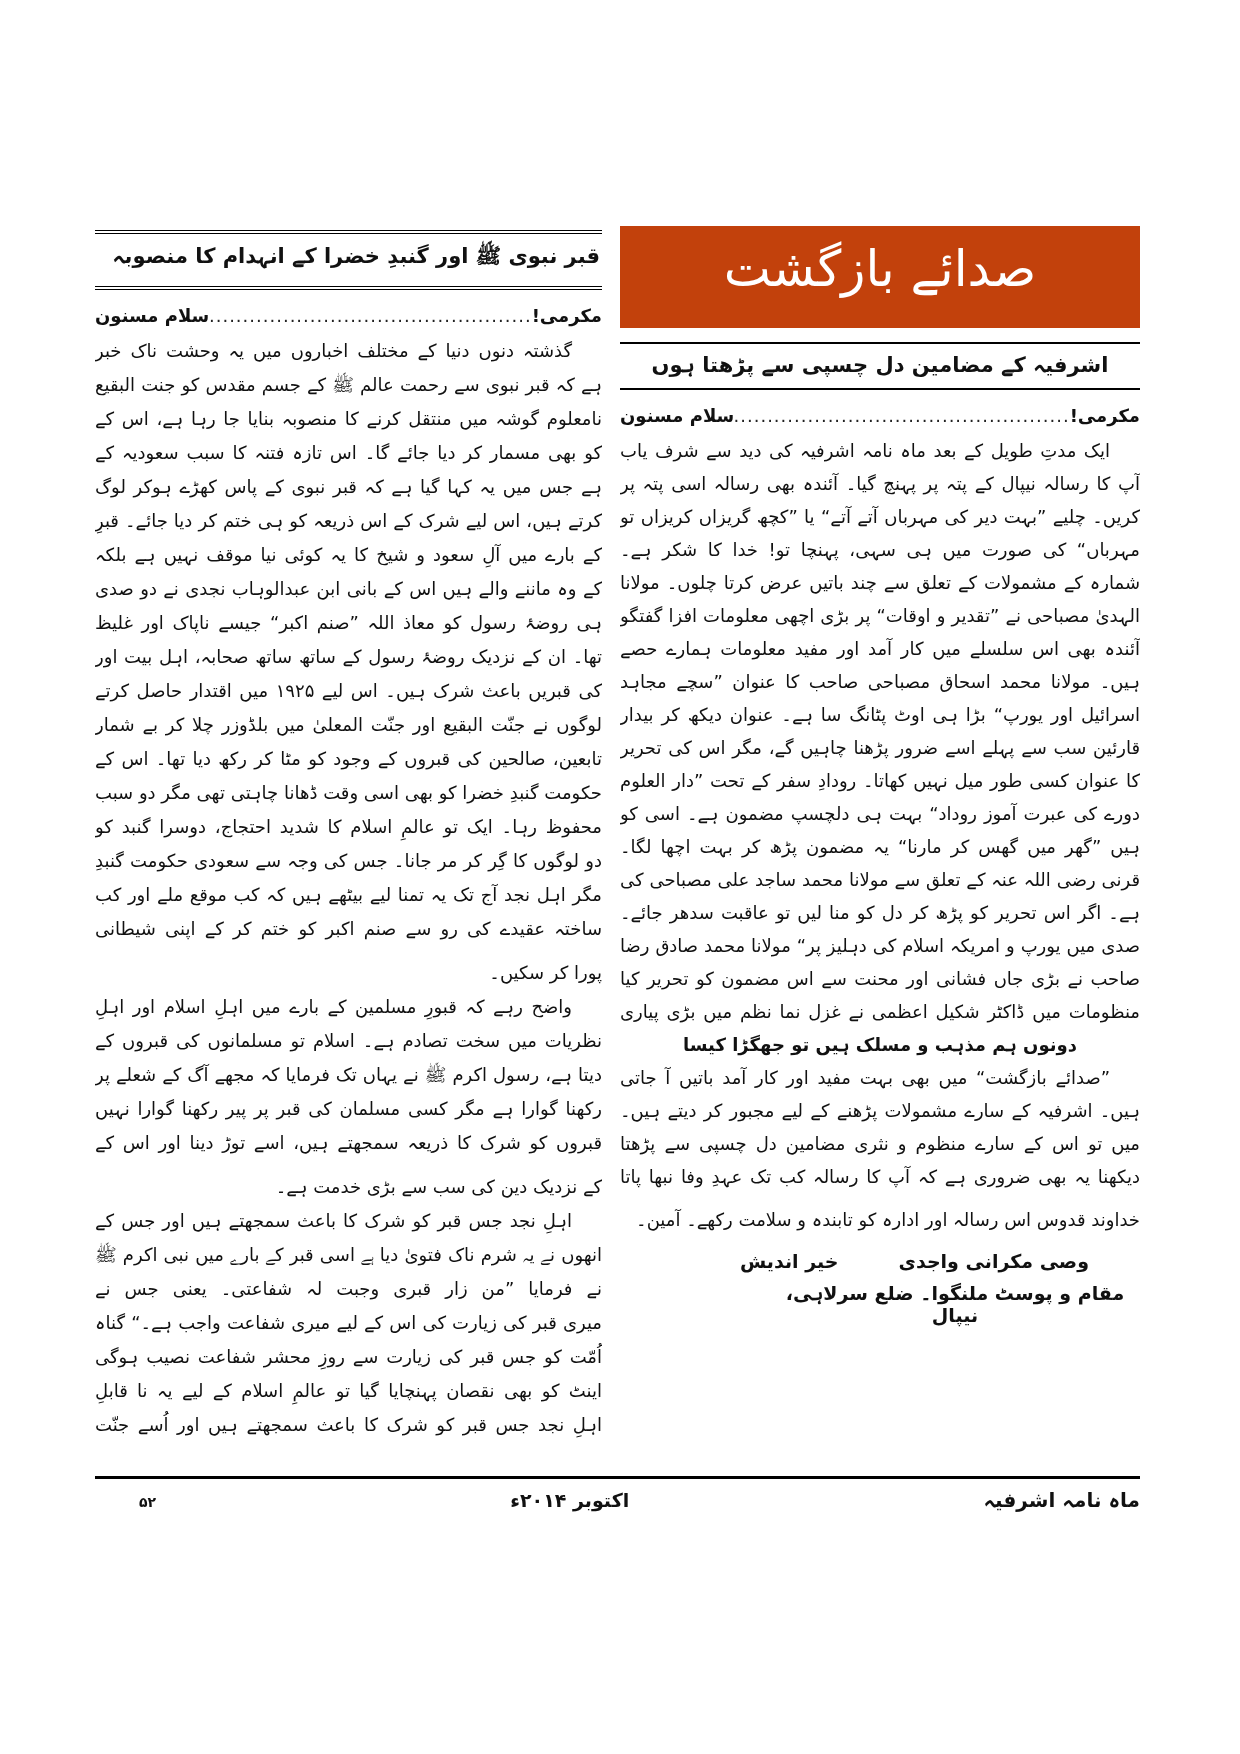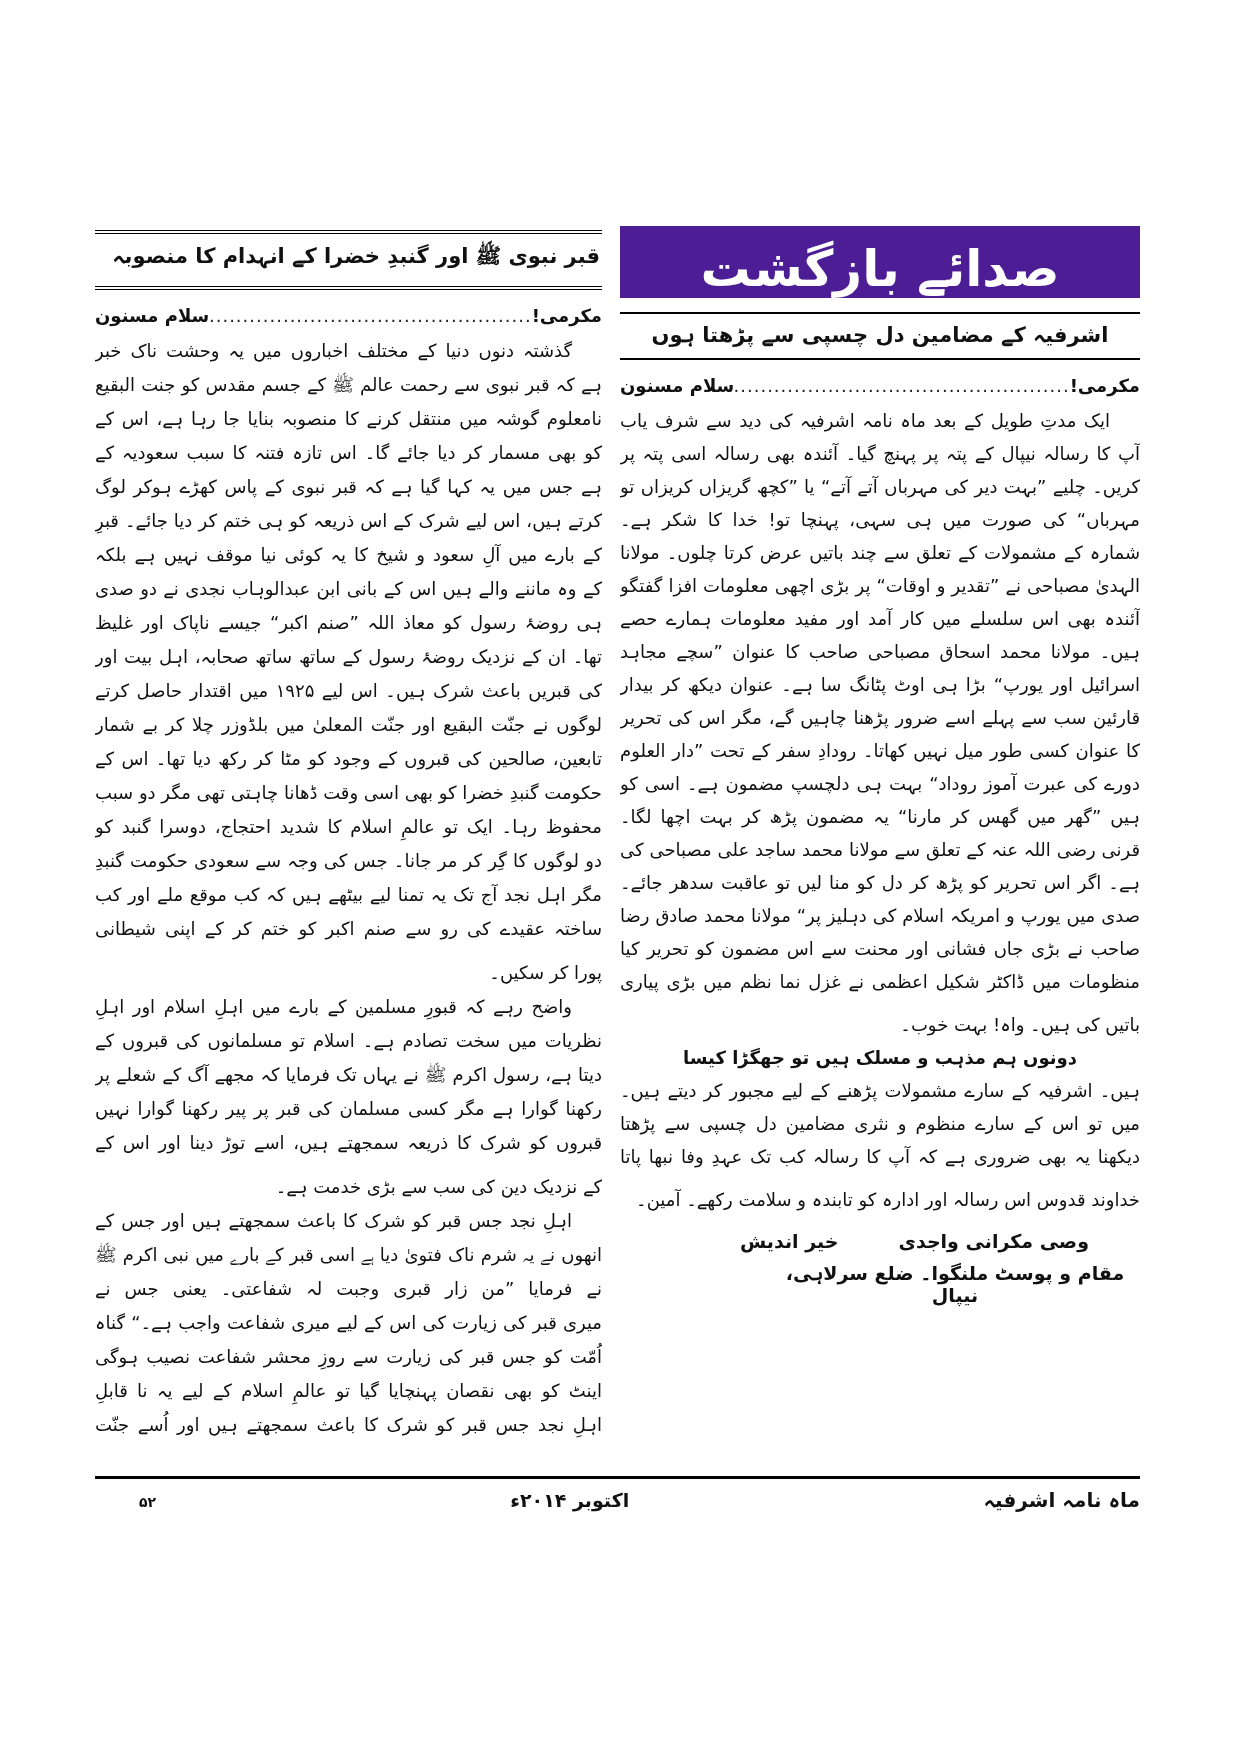--- a/index.html
+++ b/index.html
@@ -10,24 +10,24 @@
     font-family:"DejaVu Sans",sans-serif;
     direction:rtl;
     color:#111;
     overflow:hidden;
   }
   .col{position:absolute;}
   .col-right{top:226px;right:100px;width:520px;}
   .col-left{top:230px;left:95px;width:507px;}
 
   .banner{
-    background:#4c1d95;color:#fff;
+    background:#c2410c;color:#fff;
     text-align:center;
-    font-size:50px;font-weight:bold;
-    height:72px;line-height:86px;
+    font-size:50px;font-weight:normal;
+    height:102px;line-height:86px;
     letter-spacing:1px;
   }
   .subtitle{
     margin-top:14px;
     border-top:2px solid #000;
     border-bottom:2px solid #000000;
     text-align:center;
     font-weight:bold;
     font-size:21px;
     padding:9px 4px 11px;
@@ -106,22 +106,22 @@
         <div class="tline">اسرائیل اور یورپ“ بڑا ہی اوٹ پٹانگ سا ہے۔ عنوان دیکھ کر بیدار ذہن</div>
         <div class="tline">قارئین سب سے پہلے اسے ضرور پڑھنا چاہیں گے، مگر اس کی تحریر سے اس</div>
         <div class="tline">کا عنوان کسی طور میل نہیں کھاتا۔ رودادِ سفر کے تحت ”دار العلوم دیوبند: ایک</div>
         <div class="tline">دورے کی عبرت آموز روداد“ بہت ہی دلچسپ مضمون ہے۔ اسی کو کہتے</div>
         <div class="tline">ہیں ”گھر میں گھس کر مارنا“ یہ مضمون پڑھ کر بہت اچھا لگا۔ حضرت اویسِ</div>
         <div class="tline">قرنی رضی اللہ عنہ کے تعلق سے مولانا محمد ساجد علی مصباحی کی تحریر میں بڑی چاشنی</div>
         <div class="tline">ہے۔ اگر اس تحریر کو پڑھ کر دل کو منا لیں تو عاقبت سدھر جائے۔ ”اکیسیویں</div>
         <div class="tline">صدی میں یورپ و امریکہ اسلام کی دہلیز پر“ مولانا محمد صادق رضا مصباحی</div>
         <div class="tline">صاحب نے بڑی جاں فشانی اور محنت سے اس مضمون کو تحریر کیا ہے۔</div>
         <div class="tline">منظومات میں ڈاکٹر شکیل اعظمی نے غزل نما نظم میں بڑی پیاری اور سبق آموز</div>
-        <div class="tline end">باتیں کی ہیں۔ واہ! بہت خوب۔</div>
         <div class="tline center">دونوں ہم مذہب و مسلک ہیں تو جھگڑا کیسا</div>
+        <div class="tline ind">”صدائے بازگشت“ میں بھی بہت مفید اور کار آمد باتیں آ جاتی</div>
         <div class="tline">ہیں۔ اشرفیہ کے سارے مشمولات پڑھنے کے لیے مجبور کر دیتے ہیں۔</div>
         <div class="tline">میں تو اس کے سارے منظوم و نثری مضامین دل چسپی سے پڑھتا ہوں۔</div>
         <div class="tline">دیکھنا یہ بھی ضروری ہے کہ آپ کا رسالہ کب تک عہدِ وفا نبھا پاتا ہے۔</div>
         <div class="tline end">خداوند قدوس اس رسالہ اور ادارہ کو تابندہ و سلامت رکھے۔ آمین۔</div>
       </div>
     <div class="sig-row">
       <span>وصی مکرانی واجدی</span>
       <span>خیر اندیش</span>
     </div>
     <div class="address">مقام و پوسٹ ملنگوا۔ ضلع سرلاہی، نیپال</div>

